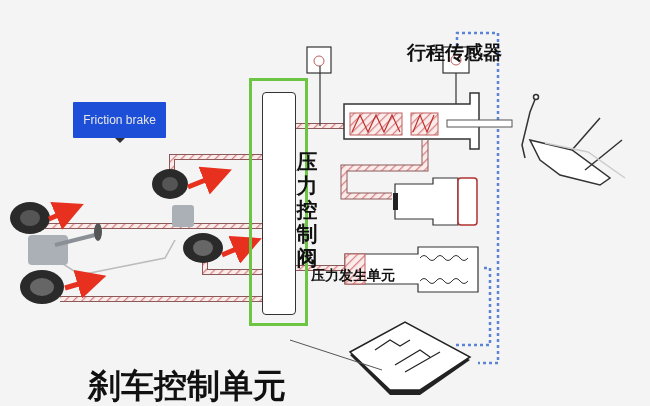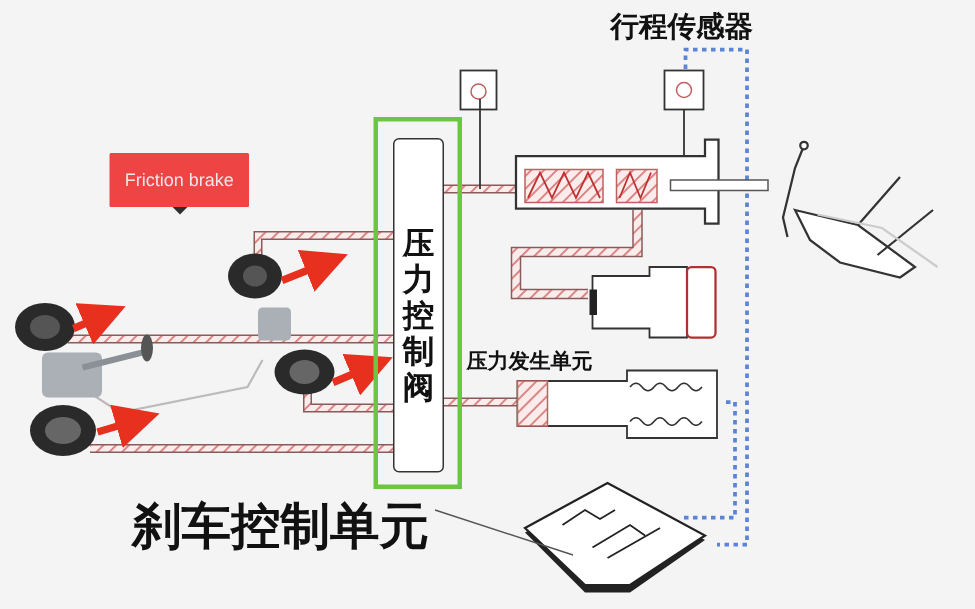--- a/index.html
+++ b/index.html
@@ -1,20 +1,20 @@
 <!DOCTYPE html>
 <html><head>
 <meta charset="utf-8">
 <style>
   html, body { margin:0; padding:0; }
   body { width:650px; height:406px; background:#f4f4f4; position:relative; overflow:hidden;
          font-family:"DejaVu Sans", sans-serif; }
   #stage { position:absolute; left:0; top:0; width:650px; height:406px; }
-  .label-cn { position:absolute; font-weight:bold; color:#111; white-space:nowrap; }
-  .tooltip { position:absolute; left:73px; top:102px; width:93px; height:36px; background:#ef4444;
+  .label-cn { position:absolute; font-weight:bold; color:#111; white-space:nowrap;margin-top:35px; }
+  .tooltip { position:absolute; left:73px; top:102px; width:93px; height:36px; background:#1d4ed8;
              color:#e8e8e8; font-family:"Liberation Sans", sans-serif; font-size:12px;
              display:flex; align-items:center; justify-content:center; border-radius:1px; }
   .tooltip::after { content:""; position:absolute; bottom:-5px; left:42px; border-left:5px solid transparent;
              border-right:5px solid transparent; border-top:5px solid #2e2e2e; }
   .valve-box { position:absolute; left:249px; top:78px; width:59px; height:248px; border:3px solid #6cc644;
                box-sizing:border-box; }
   .valve-inner { position:absolute; left:262px; top:92px; width:34px; height:223px; background:#fff;
                  border:1.5px solid #333; border-radius:4px; box-sizing:border-box; }
   .valve-text { position:absolute; left:262px; top:150px; width:34px; font-size:21px; font-weight:bold;
                 color:#111; line-height:24px; text-align:center; writing-mode:vertical-rl; letter-spacing:0px; }
@@ -122,17 +122,17 @@
     <path d="M350,352 L405,322 L470,357 L420,390 L390,390 Z" fill="#fff" stroke="#222" stroke-width="1.5"></path>
     <path d="M375,350 L390,340 L400,346 L410,340 M395,365 L420,350 L430,357 M405,372 L440,352" fill="none" stroke="#222" stroke-width="1.2"></path>
     <line x1="290" y1="340" x2="382" y2="370" stroke="#555" stroke-width="1"></line>
   </g>
 </svg>
 
 <div class="tooltip">Friction brake</div>
 
 <div class="valve-box"></div>
 <div class="valve-inner"></div>
-<div class="valve-text" style="writing-mode:horizontal-tb; width:34px; word-break:break-all;">压力控制阀</div>
+<div class="valve-text" style="writing-mode:horizontal-tb; width:34px; word-break:break-all;padding-left:28px;">压力控制阀</div>
 
 <div class="label-cn" style="left:407px; top:5px; font-size:19px;">行程传感器</div>
 <div class="label-cn" style="left:311px; top:232px; font-size:14px;text-align:center;">压力发生单元</div>
 <div class="label-cn" style="left:88px; top:329px; font-size:33px;">刹车控制单元</div>
 
 </body></html>

